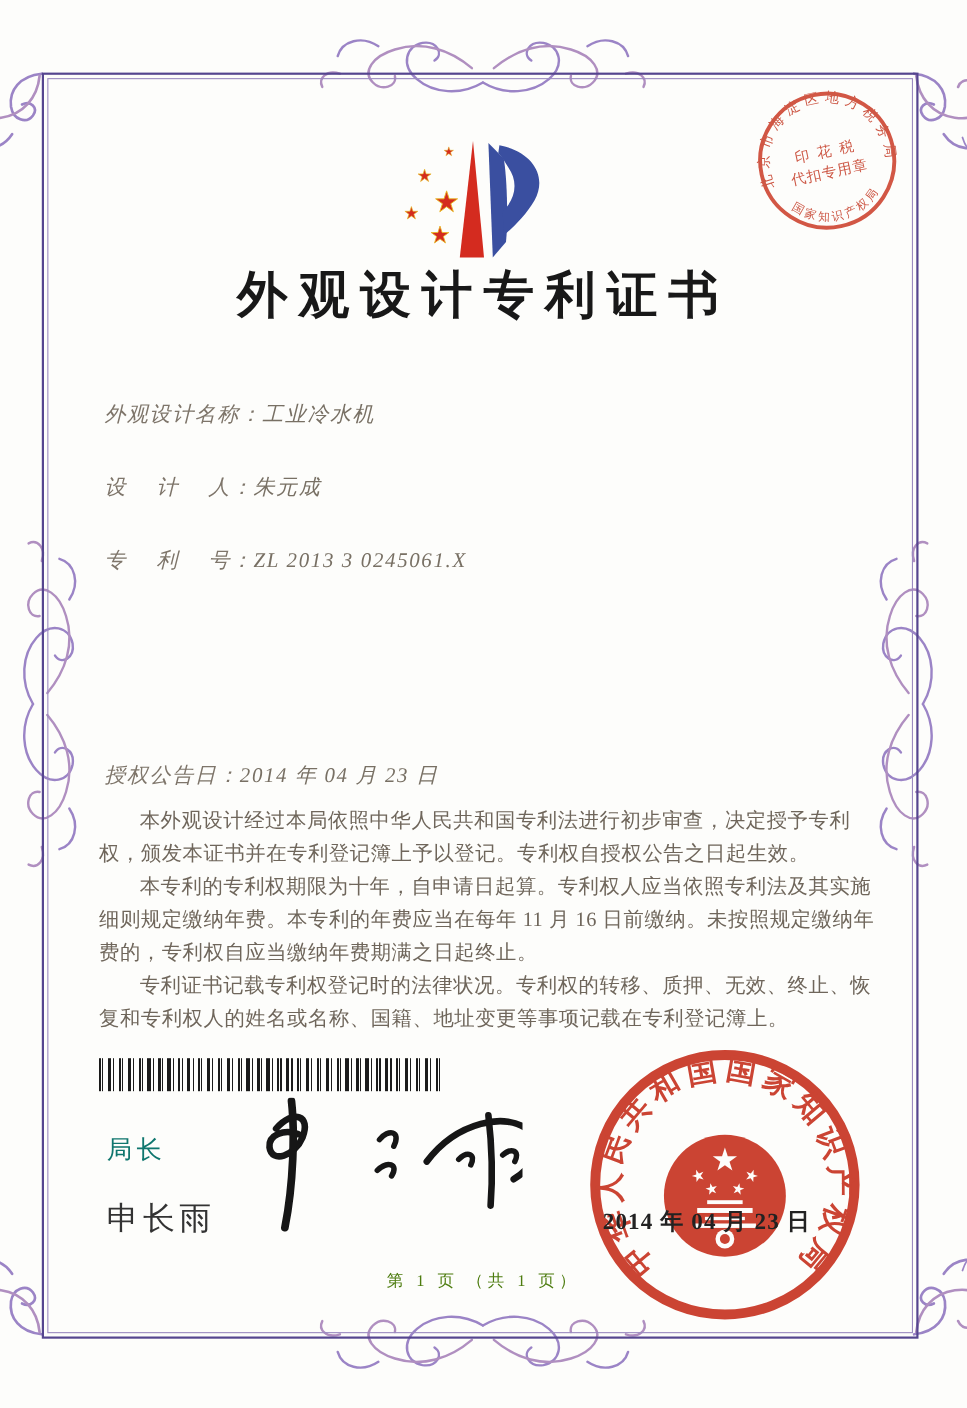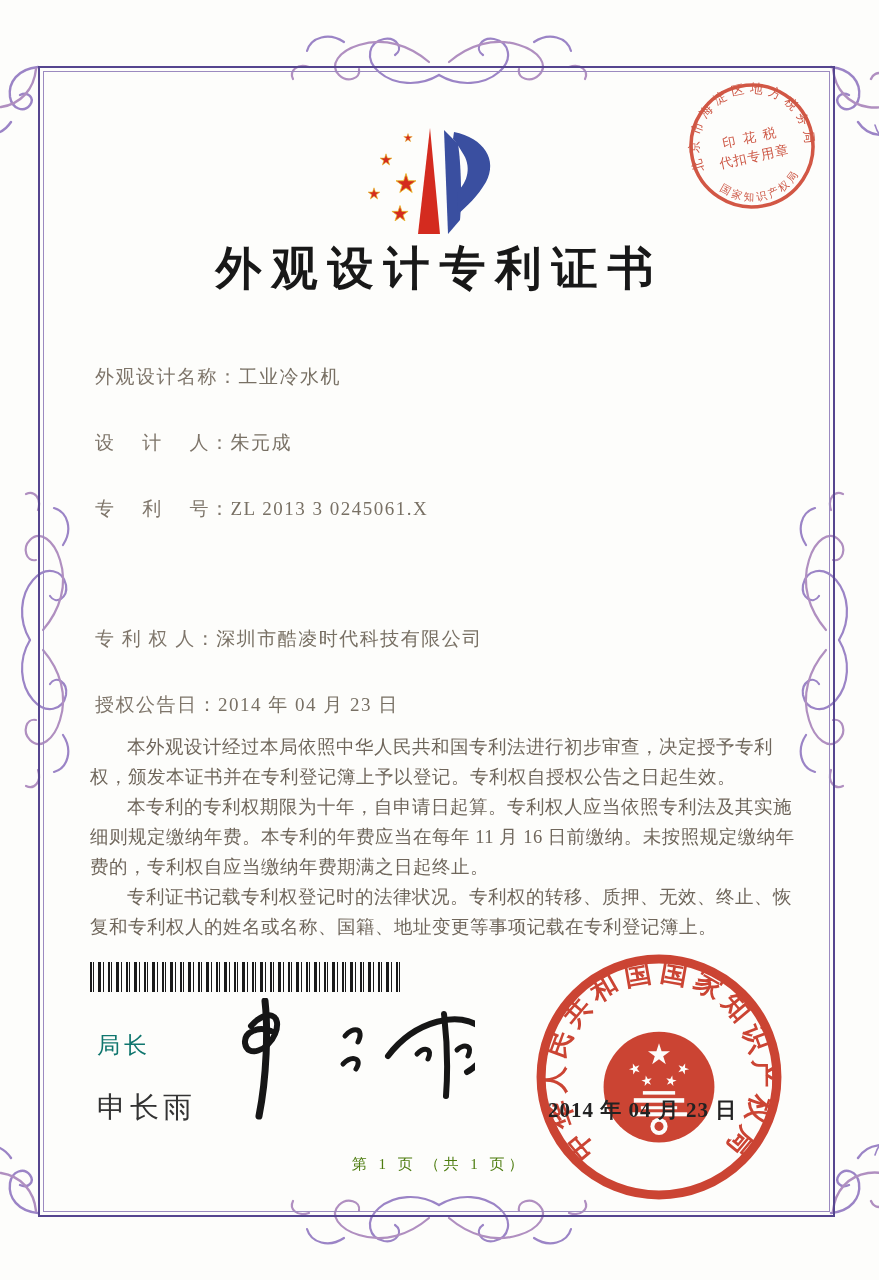--- a/index.html
+++ b/index.html
@@ -27,21 +27,21 @@
   #tax-stamp{left:686px;top:80px;width:132px;height:132px;transform:rotate(-12deg);opacity:.92;}
   
   #logo{left:358px;top:122px;width:140px;height:120px;}
   
   #title{
     left:0;top:238px;width:879px;text-align:center;
     font-size:46px;font-weight:bold;color:#181818;letter-spacing:10px;
   }
   
   .field{
-    position:absolute;left:95px;font-size:19px;color:#7e756a;letter-spacing:1.5px;z-index:2;
+    position:absolute;left:95px;font-size:19px;color:#7e756a;letter-spacing:1.5px;z-index:2;font-style:italic;
   }
   .field .val{color:#787064;}
   #field-0{top:364px;} #field-1{top:430px;} #field-2{top:496px;}
   #field-3{top:561px;} #field-4{top:626px;} #field-5{top:692px;}
   
   #body-text{
     left:90px;top:732px;width:706px;font-size:18.5px;line-height:30px;
     color:#6f665b;letter-spacing:.5px;
   }
   #body-text p{margin:0;text-indent:2em;}
@@ -150,23 +150,20 @@
 
   <div class="field" id="field-0">
     <span>外观设计名称：</span><span class="val">工业冷水机</span>
   </div>
   <div class="field" id="field-1">
     <span>设　 计　 人：</span><span class="val">朱元成</span>
   </div>
   <div class="field" id="field-2">
     <span>专　 利　 号：</span><span class="val">ZL 2013 3 0245061.X</span>
   </div>
-  <div class="field" id="field-4">
-    <span>专 利 权 人：</span><span class="val">深圳市酷凌时代科技有限公司</span>
-  </div>
   <div class="field" id="field-5">
     <span>授权公告日：</span><span class="val">2014 年 04 月 23 日</span>
   </div>
 
   <div id="body-text" class="content">
     <p>本外观设计经过本局依照中华人民共和国专利法进行初步审查，决定授予专利权，颁发本证书并在专利登记簿上予以登记。专利权自授权公告之日起生效。</p>
     <p>本专利的专利权期限为十年，自申请日起算。专利权人应当依照专利法及其实施细则规定缴纳年费。本专利的年费应当在每年 11 月 16 日前缴纳。未按照规定缴纳年费的，专利权自应当缴纳年费期满之日起终止。</p>
     <p>专利证书记载专利权登记时的法律状况。专利权的转移、质押、无效、终止、恢复和专利权人的姓名或名称、国籍、地址变更等事项记载在专利登记簿上。</p>
   </div>
 

